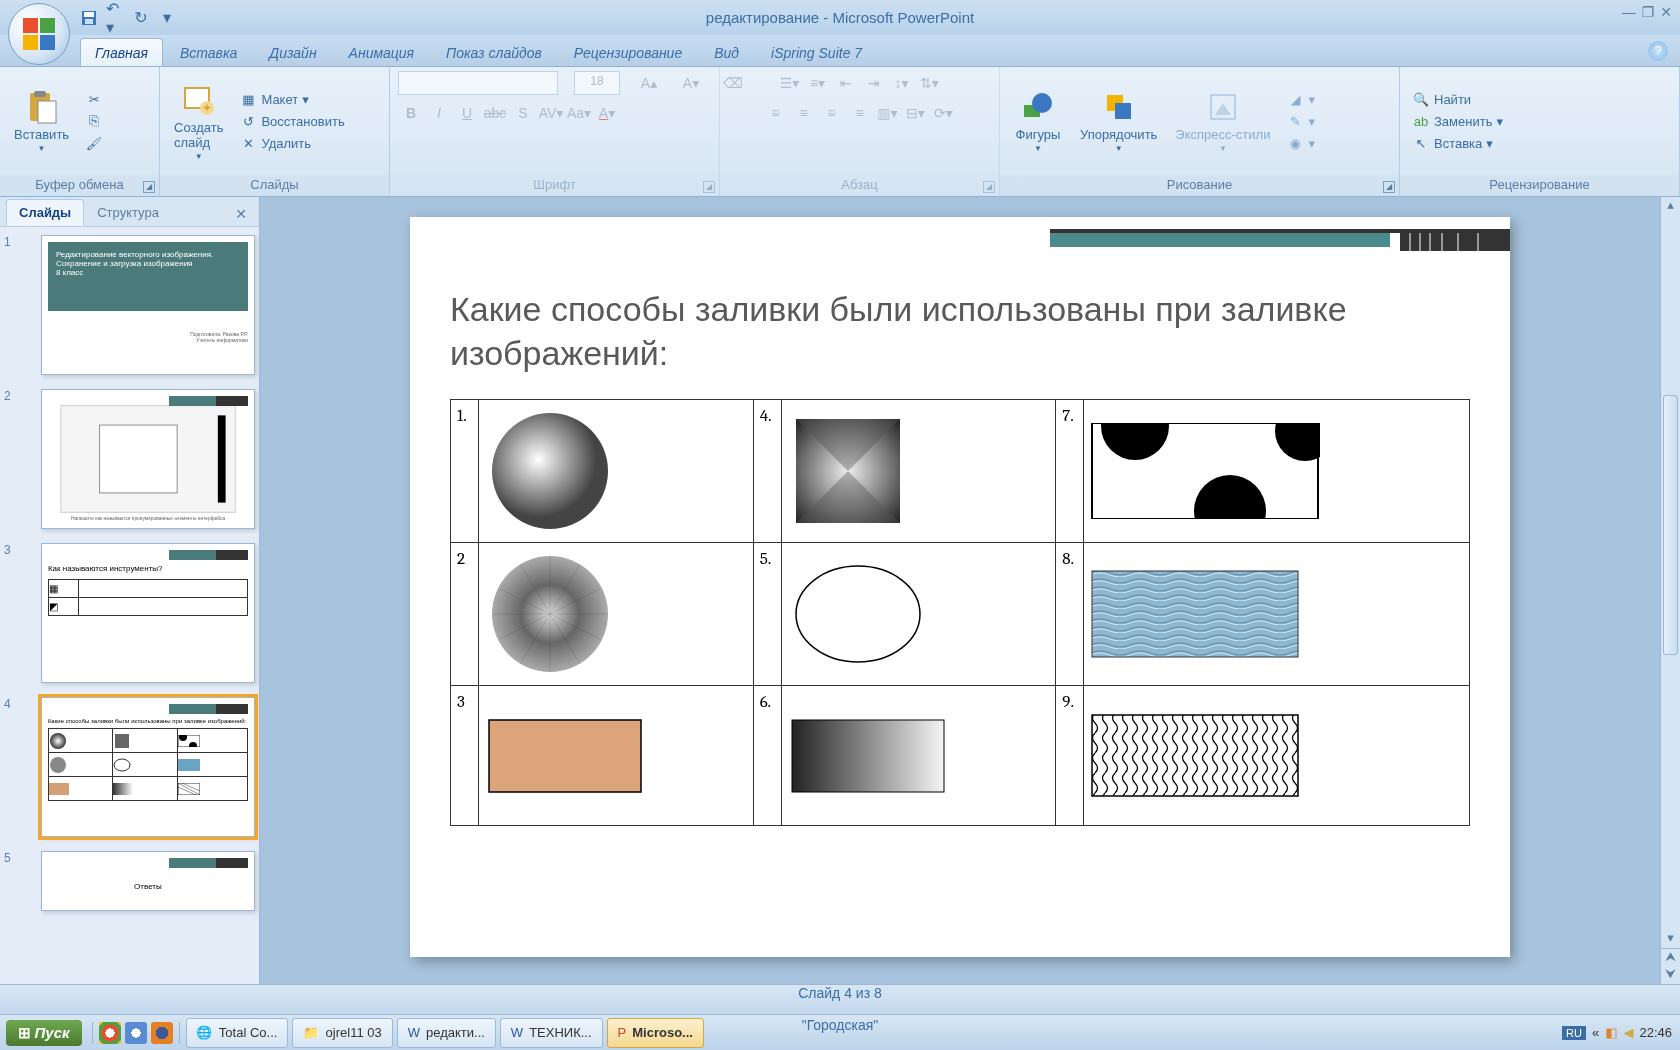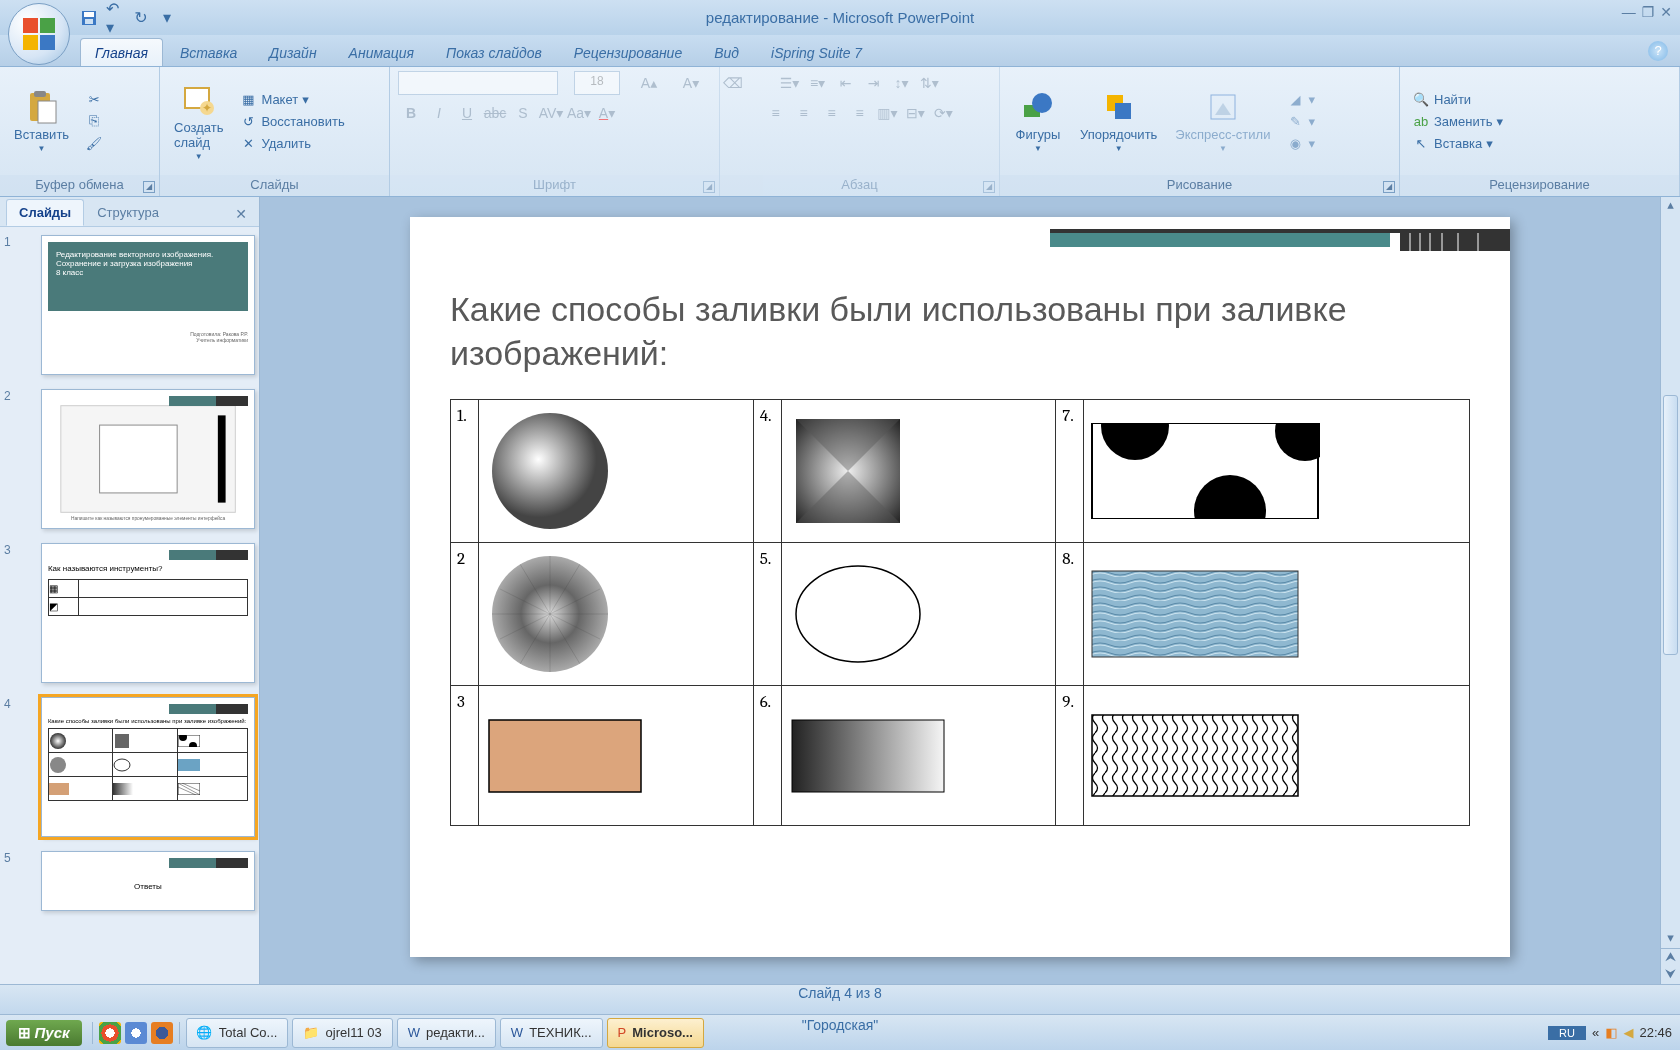--- a/index.html
+++ b/index.html
@@ -71,21 +71,21 @@
 .viewbtn { width:22px; height:18px; border:1px solid #9cb8d4; background:#e8f1fa; }
 .zoom-slider { width:130px; height:4px; background:#9cb8d4; position:relative; }
 .zoom-slider::after { content:''; position:absolute; left:40%; top:-5px; width:10px; height:14px; background:#e8f1fa; border:1px solid #7a9fc4; border-radius:2px; }
 
 
 .taskbar { height:36px; background:linear-gradient(#d8e6f3,#bcd4eb); display:flex; align-items:center; border-top:1px solid #9cb8d4; }
 .start-btn { padding:4px 12px; background:linear-gradient(#6fa84f,#4a7a30); color:#fff; border-radius:4px; margin:0 6px; font-style:italic; font-weight:bold; font-size:15px; display:flex; align-items:center; gap:4px; }
 .task-item { height:30px; padding:0 10px; margin:0 2px; background:linear-gradient(#eef5fc,#d6e5f3); border:1px solid #9cb8d4; border-radius:3px; display:flex; align-items:center; gap:6px; color:#333; font-size:13px; max-width:130px; overflow:hidden; white-space:nowrap; }
 .task-item.active { background:linear-gradient(#fdf0d0,#f5d890); border-color:#d4a840; }
 .tray { margin-left:auto; display:flex; align-items:center; gap:6px; padding:0 8px; color:#333; font-size:13px; }
-.lang-ind { background:#3a6ea5; color:#fff; padding:1px 11px; font-size:11px; }
+.lang-ind { background:#3a6ea5; color:#fff; padding:1px 4px; font-size:11px; }
 .quick-icons { display:flex; gap:4px; padding:0 6px; border-left:1px solid #9cb8d4; border-right:1px solid #9cb8d4; margin:0 4px; }
 .qicon { width:22px; height:22px; border-radius:3px; }
 
 svg { display:block; }
 </style>
 </head>
 <body>
 
 <div class="titlebar">
   <div class="office-btn">

